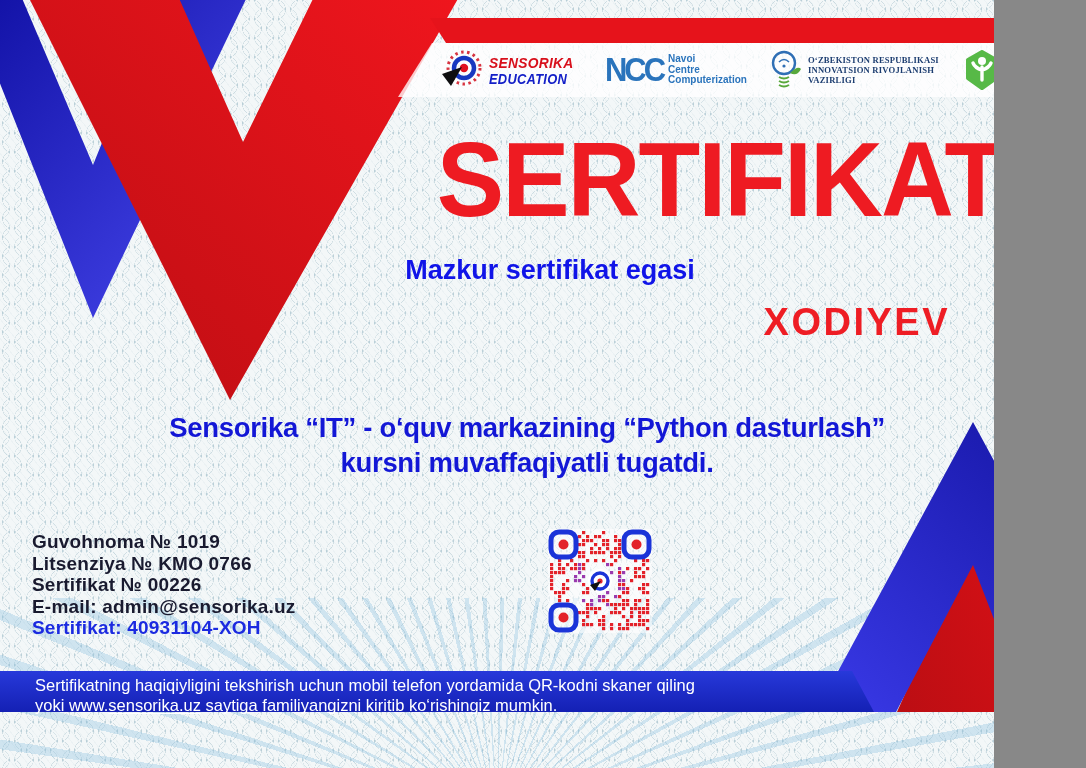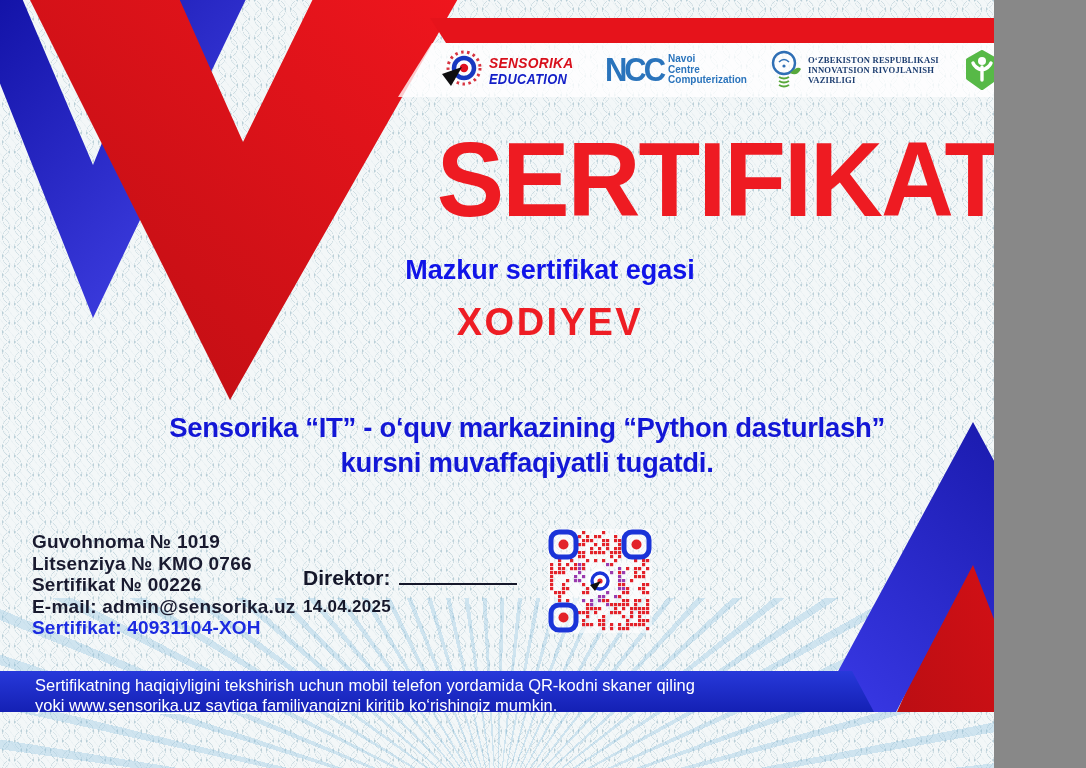--- a/index.html
+++ b/index.html
@@ -40,21 +40,21 @@
   .title{
     position:absolute;left:355px;top:130px;width:731px;z-index:2;text-align:center;
     font-size:101px;font-weight:bold;letter-spacing:-2px;color:#ee1b22;line-height:1;
     transform:scaleY(1.04);
   }
   .subtitle{
     position:absolute;left:200px;top:255px;width:700px;z-index:2;text-align:center;
     font-size:27px;font-weight:bold;color:#1014e8;
   }
   .recipient{
-    position:absolute;left:150px;top:300px;width:800px;z-index:2;text-align:center;
+    position:absolute;left:150px;top:300px;width:800px;z-index:2;text-align:right;
     font-size:38px;font-weight:bold;color:#ee1d24;letter-spacing:2.5px;line-height:1.2;
   }
   .description{
     position:absolute;left:77px;top:411px;width:900px;z-index:2;text-align:center;
     font-size:27.5px;font-weight:bold;color:#1317d6;line-height:1.27;letter-spacing:-.3px;
   }
   .details{
     position:absolute;left:32px;top:531px;z-index:2;
     font-size:19px;font-weight:bold;color:#191a2f;line-height:21.6px;letter-spacing:.2px;
   }
@@ -183,26 +183,20 @@
   </div>
 
   <div class="details">
     <div>Guvohnoma № 1019</div>
     <div>Litsenziya № KMO 0766</div>
     <div>Sertifikat № 00226</div>
     <div>E-mail: admin@sensorika.uz</div>
     <div class="cert-code">Sertifikat: 40931104-XOH</div>
   </div>
 
-  <div class="signature">
-    <div class="sig-row">
-      <span>Direktor:</span><span class="sig-line"></span>
-    </div>
-    <div class="sig-date">14.04.2025</div>
-  </div>
 
   <div class="qr">
     <svg id="qr-svg" width="104" height="104" viewBox="0 0 104 104">
       <g id="qr-modules">
           <rect x="34" y="2" width="3.2" height="3.2" fill="#e3222a"></rect>
           <rect x="54" y="2" width="3.2" height="3.2" fill="#e3222a"></rect>
           <rect x="30" y="6" width="3.2" height="3.2" fill="#e3222a"></rect>
           <rect x="38" y="6" width="3.2" height="3.2" fill="#e3222a"></rect>
           <rect x="46" y="6" width="3.2" height="3.2" fill="#e3222a"></rect>
           <rect x="50" y="6" width="3.2" height="3.2" fill="#e3222a"></rect>

